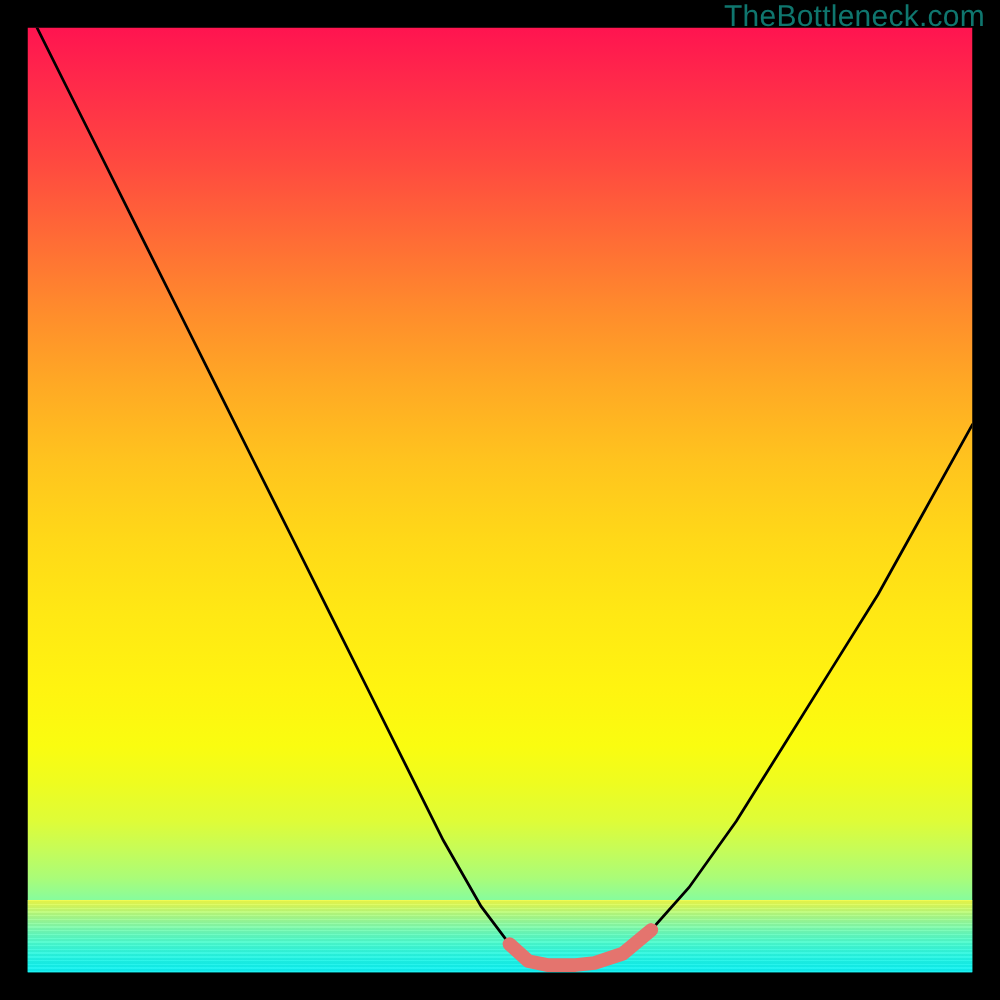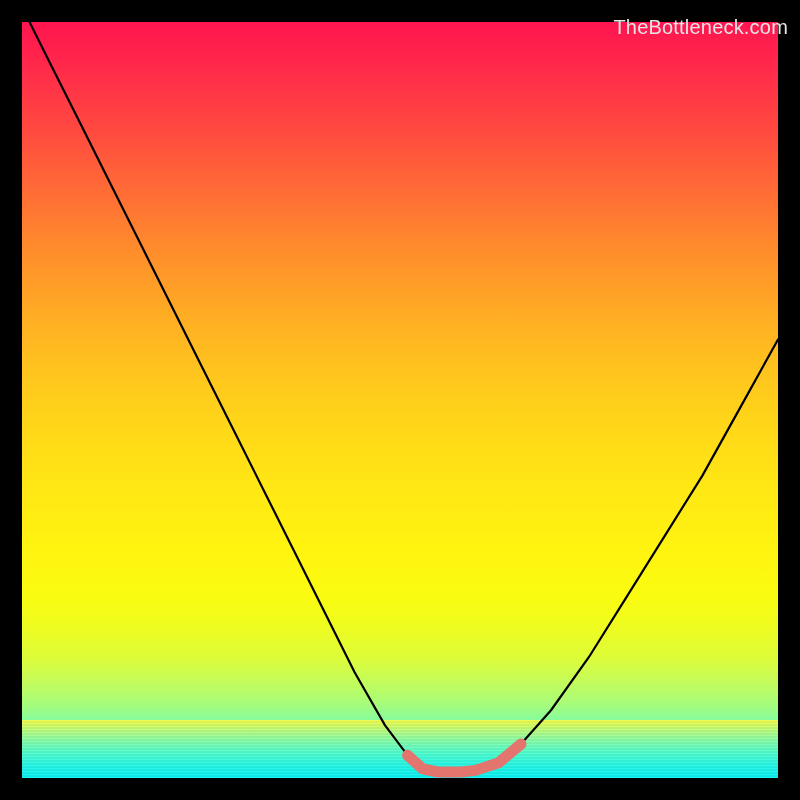--- a/index.html
+++ b/index.html
@@ -78,24 +78,24 @@
       );
   }
   .curve-svg {
     position: absolute;
     inset: 0;
     width: 100%;
     height: 100%;
   }
   .watermark {
     position: absolute;
-    top: 16px;
+    top: 0;
     right: 12px;
-    color: #e5e5e5;
-    font-size: 20px;
+    color: #0f766e;
+    font-size: 24px;
     font-weight: 400;
     letter-spacing: 0.2px;
   }
 </style>
 </head>
 <body>
 
 <div class="chart-container">
 
   <div class="plot-area">

